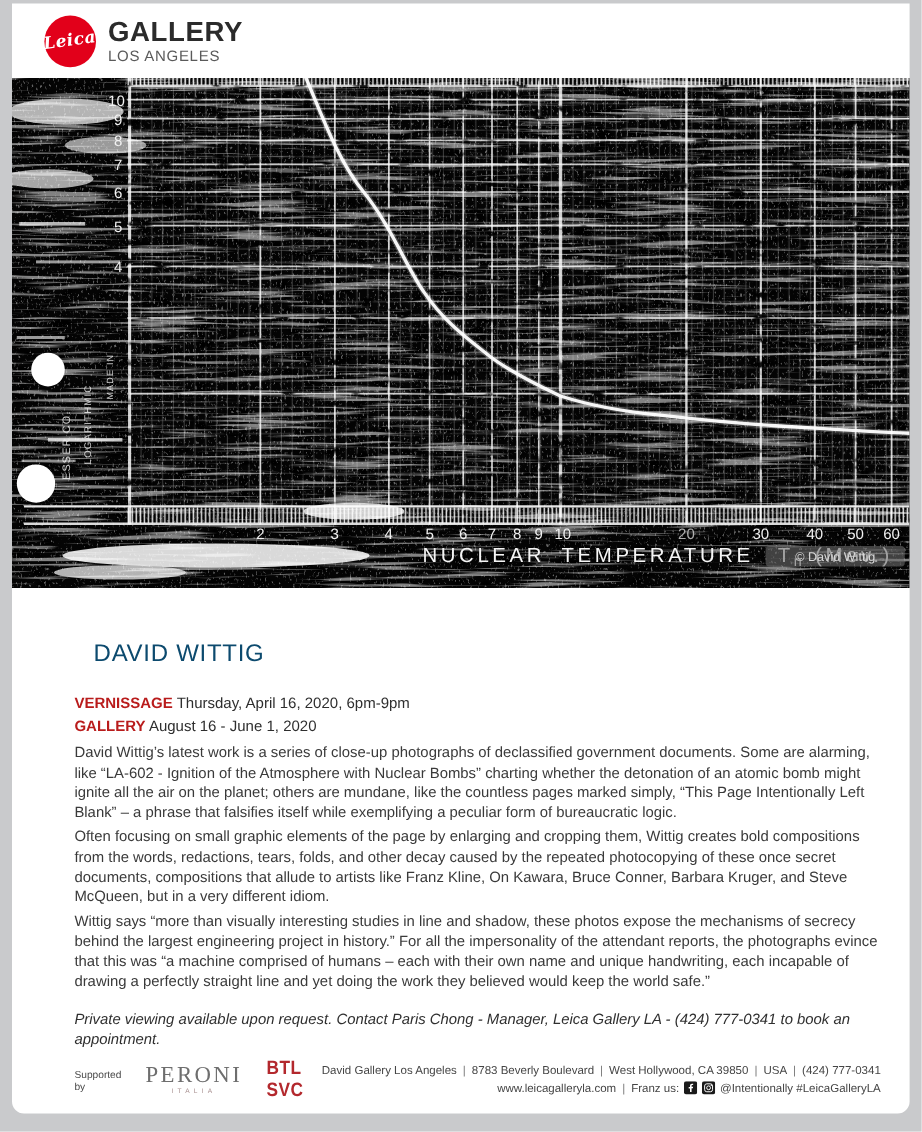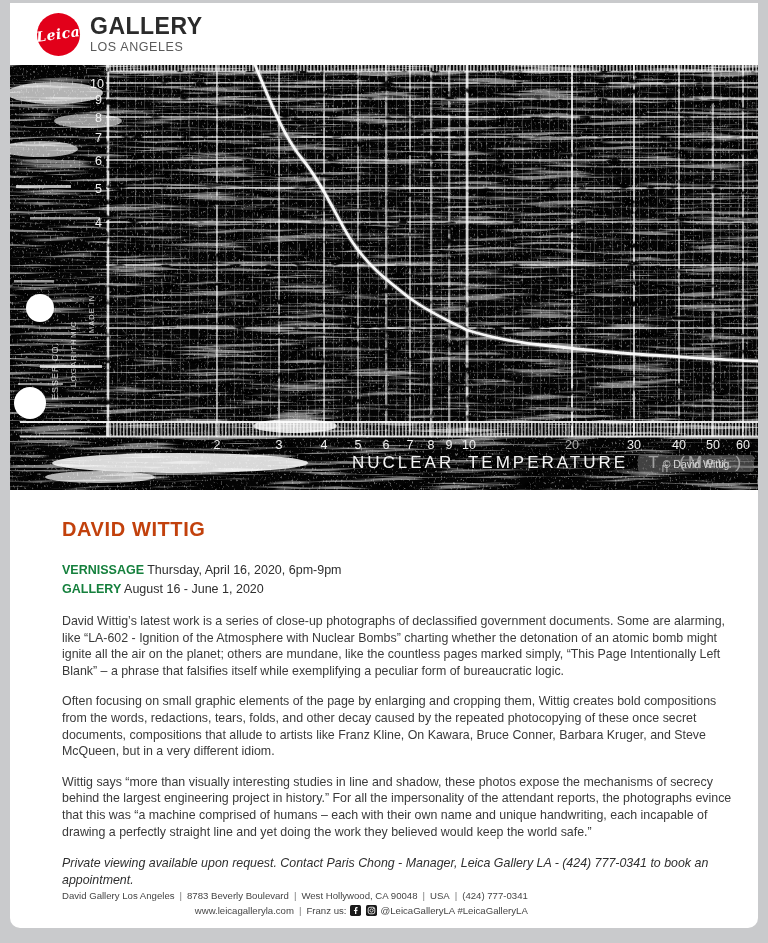--- a/index.html
+++ b/index.html
@@ -23,25 +23,25 @@
     font-size:14px;transform:rotate(-8deg);letter-spacing:.5px;
   }
   .hdr-txt{margin-left:10px;line-height:1}
   .hdr-title{font-size:23px;font-weight:bold;color:#2b2b2b;letter-spacing:.5px}
   .hdr-sub{font-size:12.5px;color:#5a5a5a;letter-spacing:.6px;margin-top:3px}
   
   figure.art{margin:0;height:425px;background:#000}
   figure.art svg{display:block;width:100%;height:100%}
   
   main{padding:28px 24px 0 52px}
-  h1{margin:0;font-size:20px;font-weight:bold;color:#c2410c;letter-spacing:.6px}
+  h1{margin:16px;font-size:20px;font-weight:normal;color:#0c4a6e;letter-spacing:.6px}
   h2{margin:6px 0 0;font-size:17px;font-weight:normal;color:#4d4d4d;letter-spacing:.4px}
   .details{margin-top:20px;font-size:12.5px;line-height:19px;color:#2e2e2e}
-  .details b{color:#15803d}
-  main p{margin:14px 0 0;font-size:12.4px;line-height:16.6px;color:#3a3a3a}
+  .details b{color:#b91c1c}
+  main p{margin:4px 0 0;font-size:12.4px;line-height:16.6px;color:#3a3a3a}
   p.note{font-style:italic;margin-top:15px;color:#2f2f2f}
   
   footer{
     position:absolute;left:52px;right:24px;bottom:10px;
     display:flex;justify-content:space-between;align-items:center;
   }
   .spons{display:flex;align-items:center;gap:20px}
   .sup{font-size:8.5px;color:#4a4a4a}
   .peroni{text-align:center;line-height:1}
   .peroni-name{font-family:"Liberation Serif",serif;font-size:19px;color:#6e6e6e;letter-spacing:2px}
@@ -214,36 +214,44 @@
       </div>
     </div>
 
     <p>David Wittig’s latest work is a series of close-up photographs of declassified government documents. Some are alarming, like “LA-602 - Ignition of the Atmosphere with Nuclear Bombs” charting whether the detonation of an atomic bomb might ignite all the air on the planet; others are mundane, like the countless pages marked simply, “This Page Intentionally Left Blank” – a phrase that falsifies itself while exemplifying a peculiar form of bureaucratic logic.</p>
     <p>Often focusing on small graphic elements of the page by enlarging and cropping them, Wittig creates bold compositions from the words, redactions, tears, folds, and other decay caused by the repeated photocopying of these once secret documents, compositions that allude to artists like Franz Kline, On Kawara, Bruce Conner, Barbara Kruger, and Steve McQueen, but in a very different idiom.</p>
     <p>Wittig says “more than visually interesting studies in line and shadow, these photos expose the mechanisms of secrecy behind the largest engineering project in history.” For all the impersonality of the attendant reports, the photographs evince that this was “a machine comprised of humans – each with their own name and unique handwriting, each incapable of drawing a perfectly straight line and yet doing the work they believed would keep the world safe.”</p>
     <p class="note">Private viewing available upon request. Contact Paris Chong - Manager, Leica Gallery LA - (424) 777-0341 to book an appointment.</p>
   </main>
 
   <footer>
+    <div class="spons">
+      <span class="sup">Supported by</span>
+      <span class="peroni">
+        <span class="peroni-name" style="display:block">PERONI</span>
+        <span class="peroni-sub" style="display:block">ITALIA</span>
+      </span>
+      <span class="btl">BTL SVC</span>
+    </div>
 
     <div class="addr">
       <div>
-        <span>David Gallery Los Angeles</span><span class="sep">|</span><span>8783 Beverly Boulevard</span><span class="sep">|</span><span>West Hollywood, CA 90048</span><span class="sep">|</span><span>USA</span><span class="sep">|</span><span>(424) 777-0341</span>
+        <span>David Gallery Los Angeles</span><span class="sep">|</span><span>8783 Beverly Boulevard</span><span class="sep">|</span><span>West Hollywood, CA 39850</span><span class="sep">|</span><span>USA</span><span class="sep">|</span><span>(424) 777-0341</span>
       </div>
       <div>
         <span class="link">www.leicagalleryla.com</span><span class="sep">|</span><span>Franz us:</span>
         <svg class="soc" width="11" height="11" viewBox="0 0 16 16">
           <rect width="16" height="16" rx="2.5" fill="#1a1a1a"></rect>
           <path d="M9.2 13V8.6h1.6l.3-1.8H9.2V5.6c0-.6.2-.9.9-.9h1V3.1c-.2 0-.8-.1-1.4-.1-1.5 0-2.4.9-2.4 2.4v1.7H5.7v1.8h1.6V13z" fill="#ffffff"></path>
         </svg>
         <svg class="soc" width="11" height="11" viewBox="0 0 16 16">
           <rect width="16" height="16" rx="2.5" fill="#1a1a1a"></rect>
           <rect x="3.2" y="3.2" width="9.6" height="9.6" rx="2.6" fill="none" stroke="#ffffff" stroke-width="1.2"></rect>
           <circle cx="8" cy="8" r="2.3" fill="none" stroke="#ffffff" stroke-width="1.2"></circle>
           <circle cx="11.2" cy="4.9" r="0.9" fill="#ffffff"></circle>
         </svg>
-        <span>@LeicaGalleryLA</span>
+        <span>@Intentionally</span>
         <span>#LeicaGalleryLA</span>
       </div>
     </div>
   </footer>
 
 </div>
 
 </body></html>

